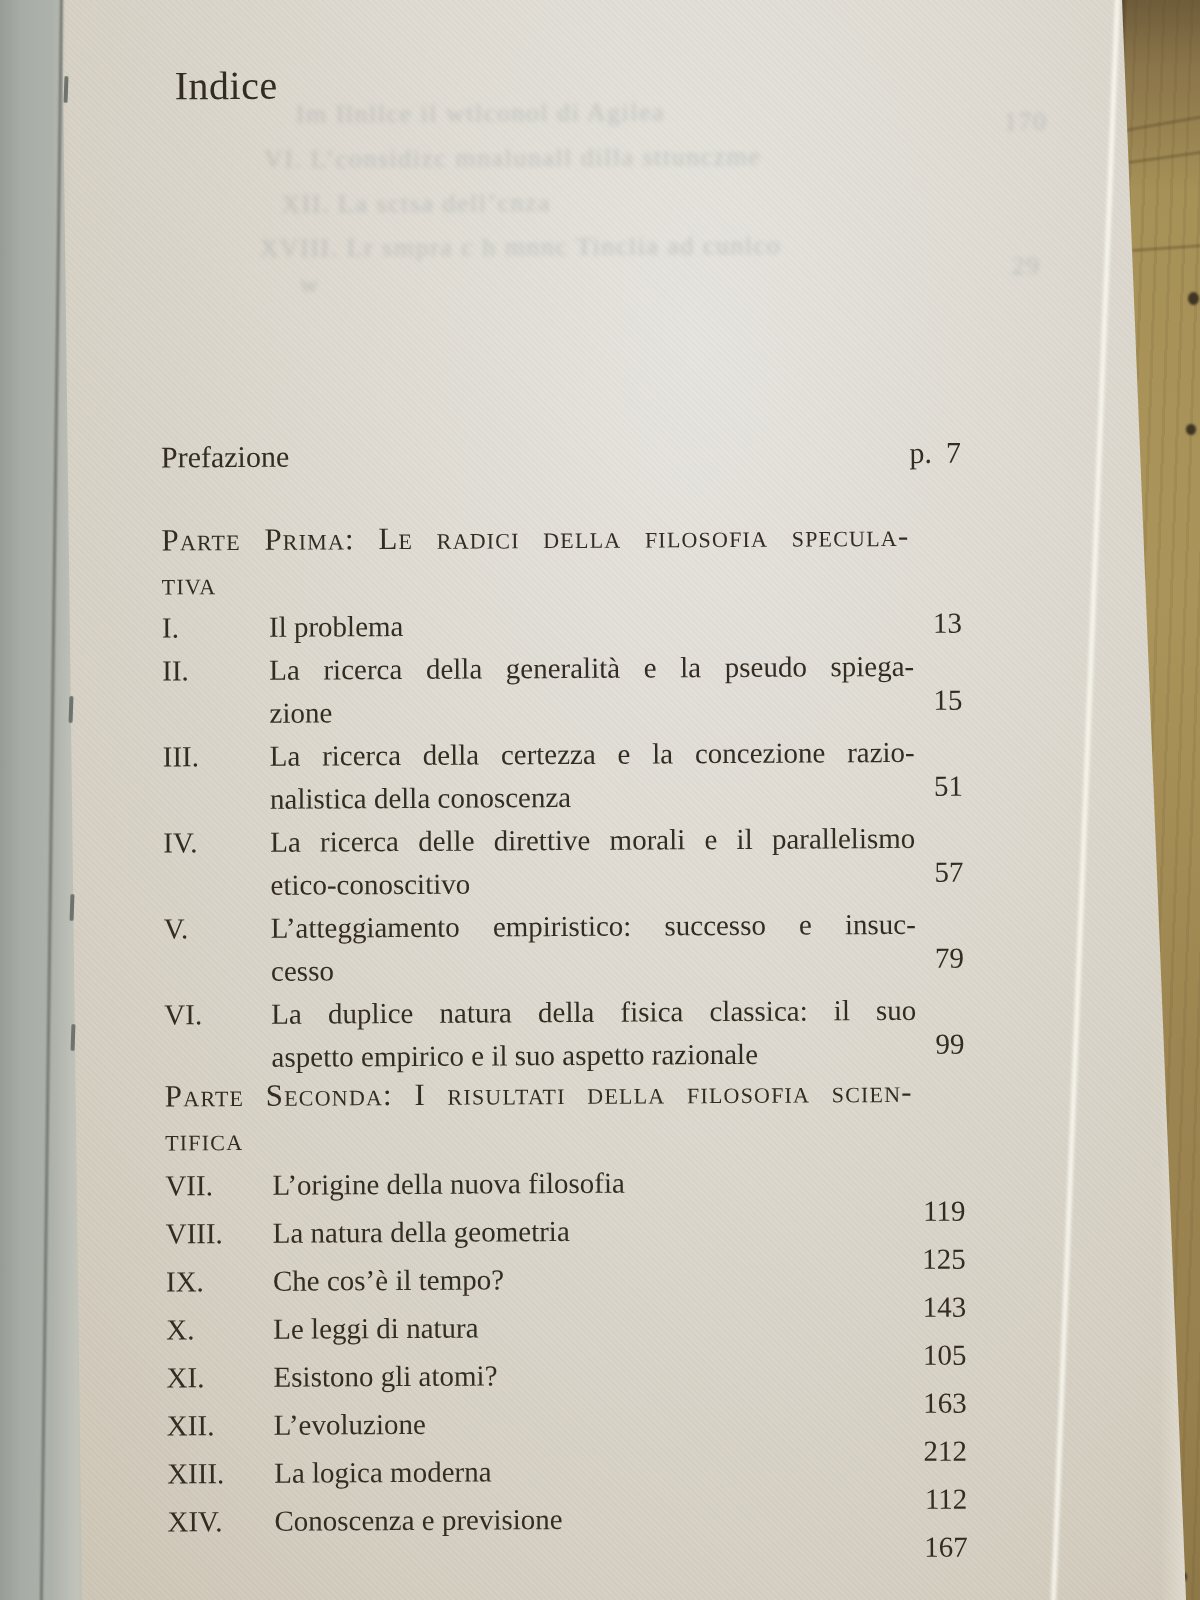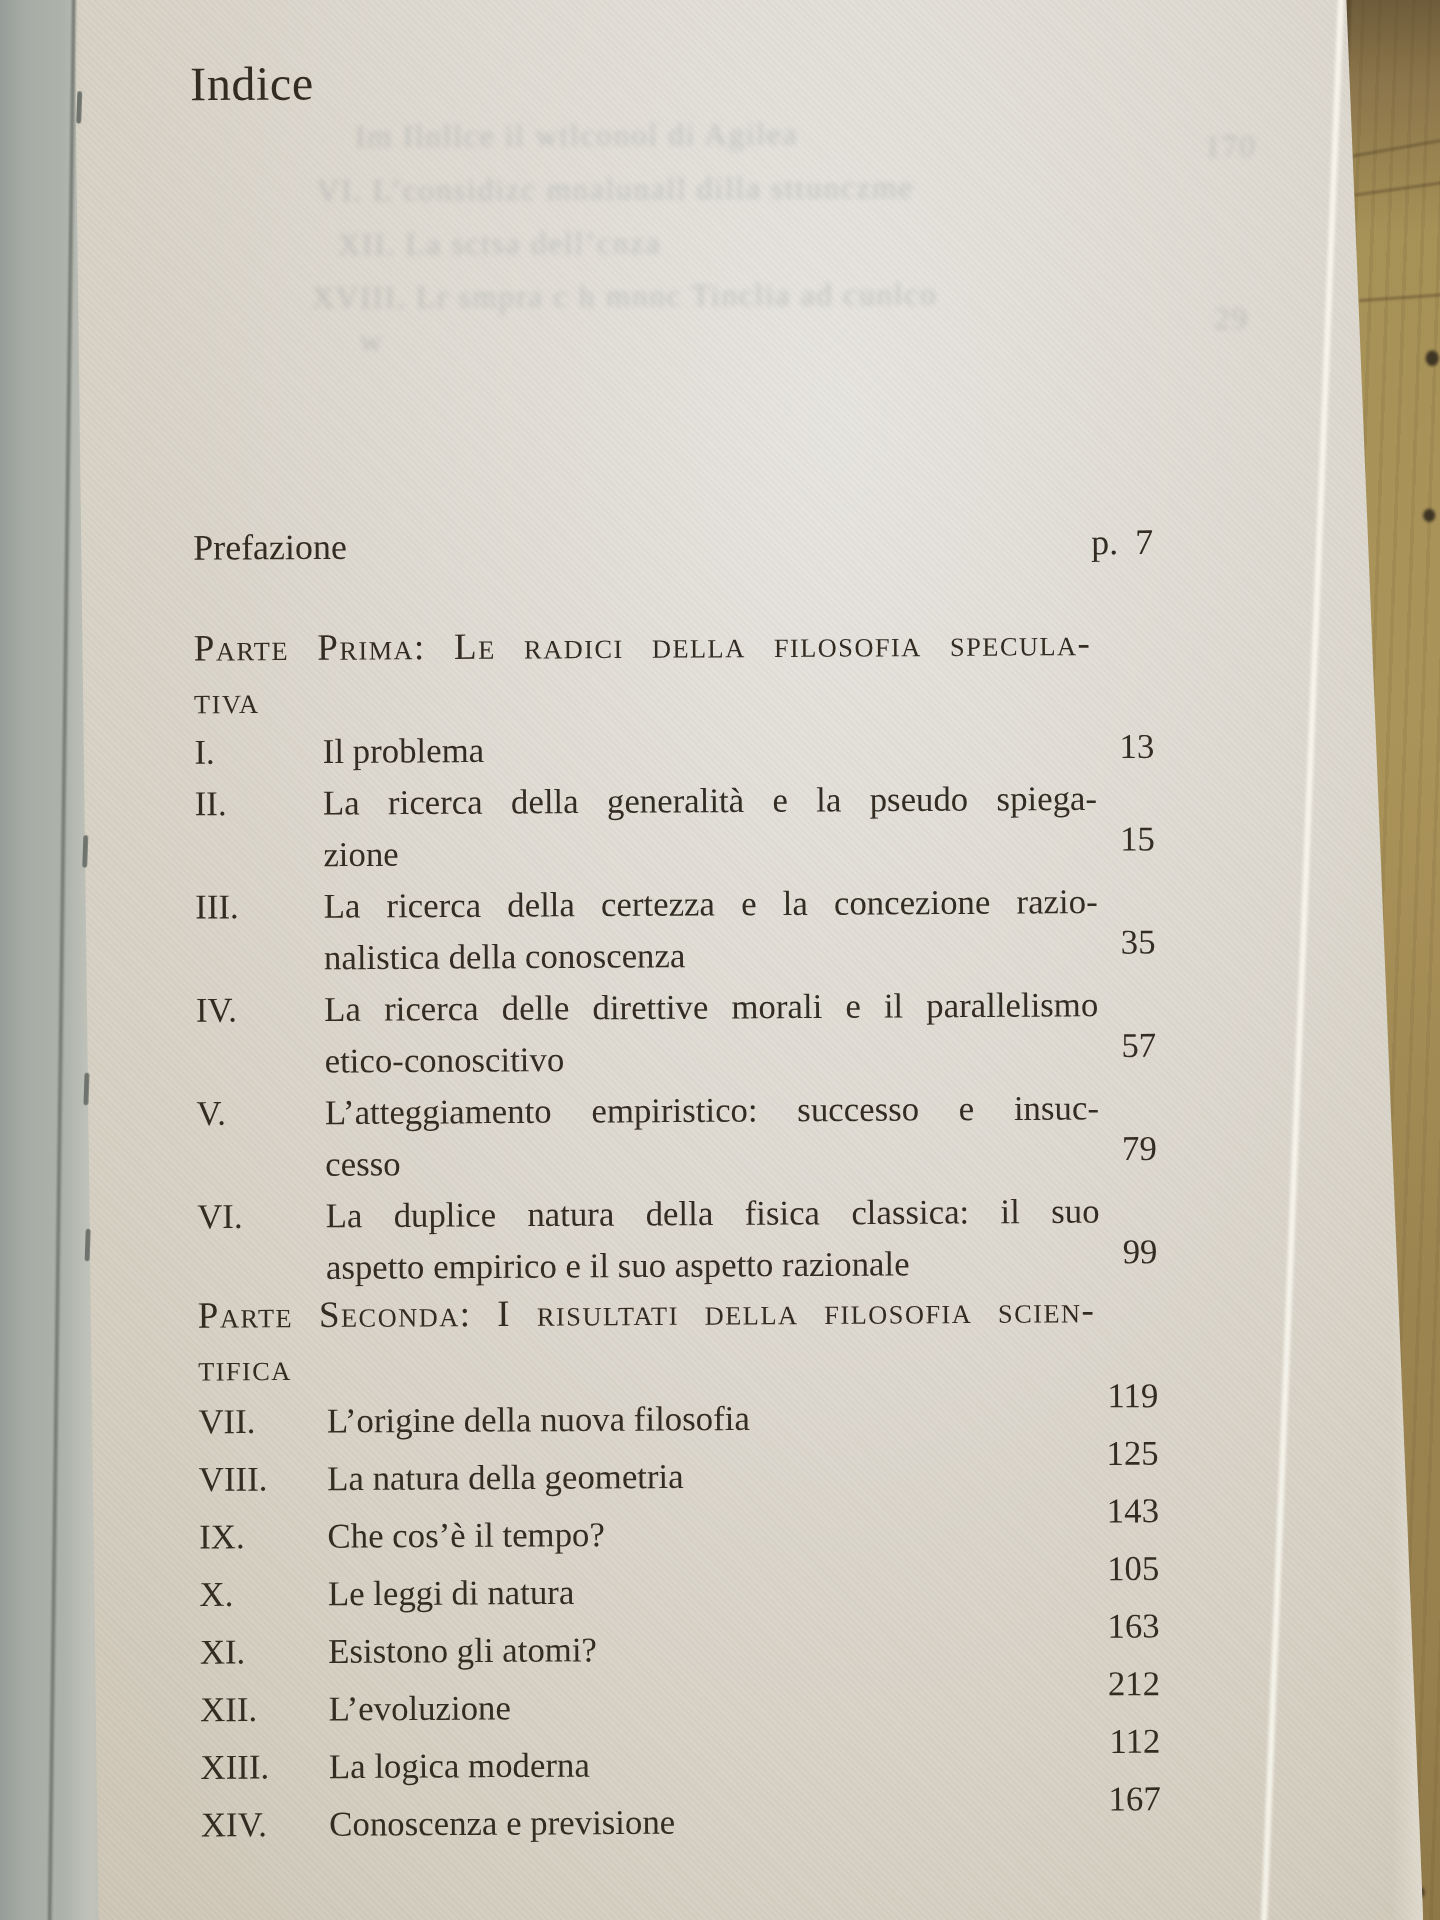--- a/index.html
+++ b/index.html
@@ -51,21 +51,21 @@
     background:rgba(250,248,240,0.85);filter:blur(1.5px);
     transform-origin:top center;transform:rotate(2.29deg);
   }
   
   .content{
     position:absolute;left:163px;top:0;width:800px;height:1600px;
     transform:rotate(-0.35deg);transform-origin:50% 50%;
     color:#332c22;
   }
   .book-title{
-    position:absolute;left:0;top:44px;margin:0;
+    position:absolute;left:0;top:44px;margin:16px;
     font-size:40px;font-weight:400;letter-spacing:0.5px;
   }
   
   .ghost{
     position:absolute;color:#6f7d84;opacity:0.28;filter:blur(2.2px);
     font-size:26px;letter-spacing:1.5px;white-space:nowrap;
   }
   
   .pref-row{
     position:absolute;left:0;top:438px;width:800px;
@@ -82,21 +82,21 @@
   .part-heading .hl.just{text-align:justify;text-align-last:justify;}
   
   .toc{position:absolute;left:0;width:800px;}
   .toc-row{display:grid;grid-template-columns:107px 645px 1fr;align-items:start;}
   .numeral{font-size:29px;line-height:43px;}
   .title{font-size:29px;line-height:43px;}
   .t-line.just{text-align:justify;text-align-last:justify;}
   .pg{font-size:29px;line-height:43px;text-align:right;}
   .pn-low{margin-top:34px;}            
   .toc2 .toc-row{height:48px;}
-  .toc2 .pg{transform:translateY(-17px);}
+  .toc2 .pg{transform:translateY(-17px);margin-top:47px;}
 </style>
 </head>
 <body>
 
 <div class="wood"></div>
 <div class="wood-grain" style="left:1124px;top:122px;width:86px;height:2px;transform:rotate(-10deg);"></div>
 <div class="wood-grain" style="left:1128px;top:156px;width:80px;height:2px;transform:rotate(-8deg);"></div>
 <div class="wood-grain" style="left:1132px;top:247px;width:72px;height:2px;transform:rotate(-4deg);"></div>
 <div class="knot" style="left:1188px;top:292px;width:11px;height:13px;"></div>
 <div class="knot" style="left:1186px;top:424px;width:10px;height:11px;"></div>
@@ -152,21 +152,21 @@
         <span class="t-line" style="display:block">zione</span>
       </span>
       <span class="pg pn-low">15</span>
     </div>
     <div class="toc-row">
       <span class="numeral">III.</span>
       <span class="title">
         <span class="t-line just" style="display:block">La ricerca della certezza e la concezione razio-</span>
         <span class="t-line" style="display:block">nalistica della conoscenza</span>
       </span>
-      <span class="pg pn-low">35</span>
+      <span class="pg pn-low">51</span>
     </div>
     <div class="toc-row">
       <span class="numeral">IV.</span>
       <span class="title">
         <span class="t-line just" style="display:block">La ricerca delle direttive morali e il parallelismo</span>
         <span class="t-line" style="display:block">etico-conoscitivo</span>
       </span>
       <span class="pg pn-low">57</span>
     </div>
     <div class="toc-row">

